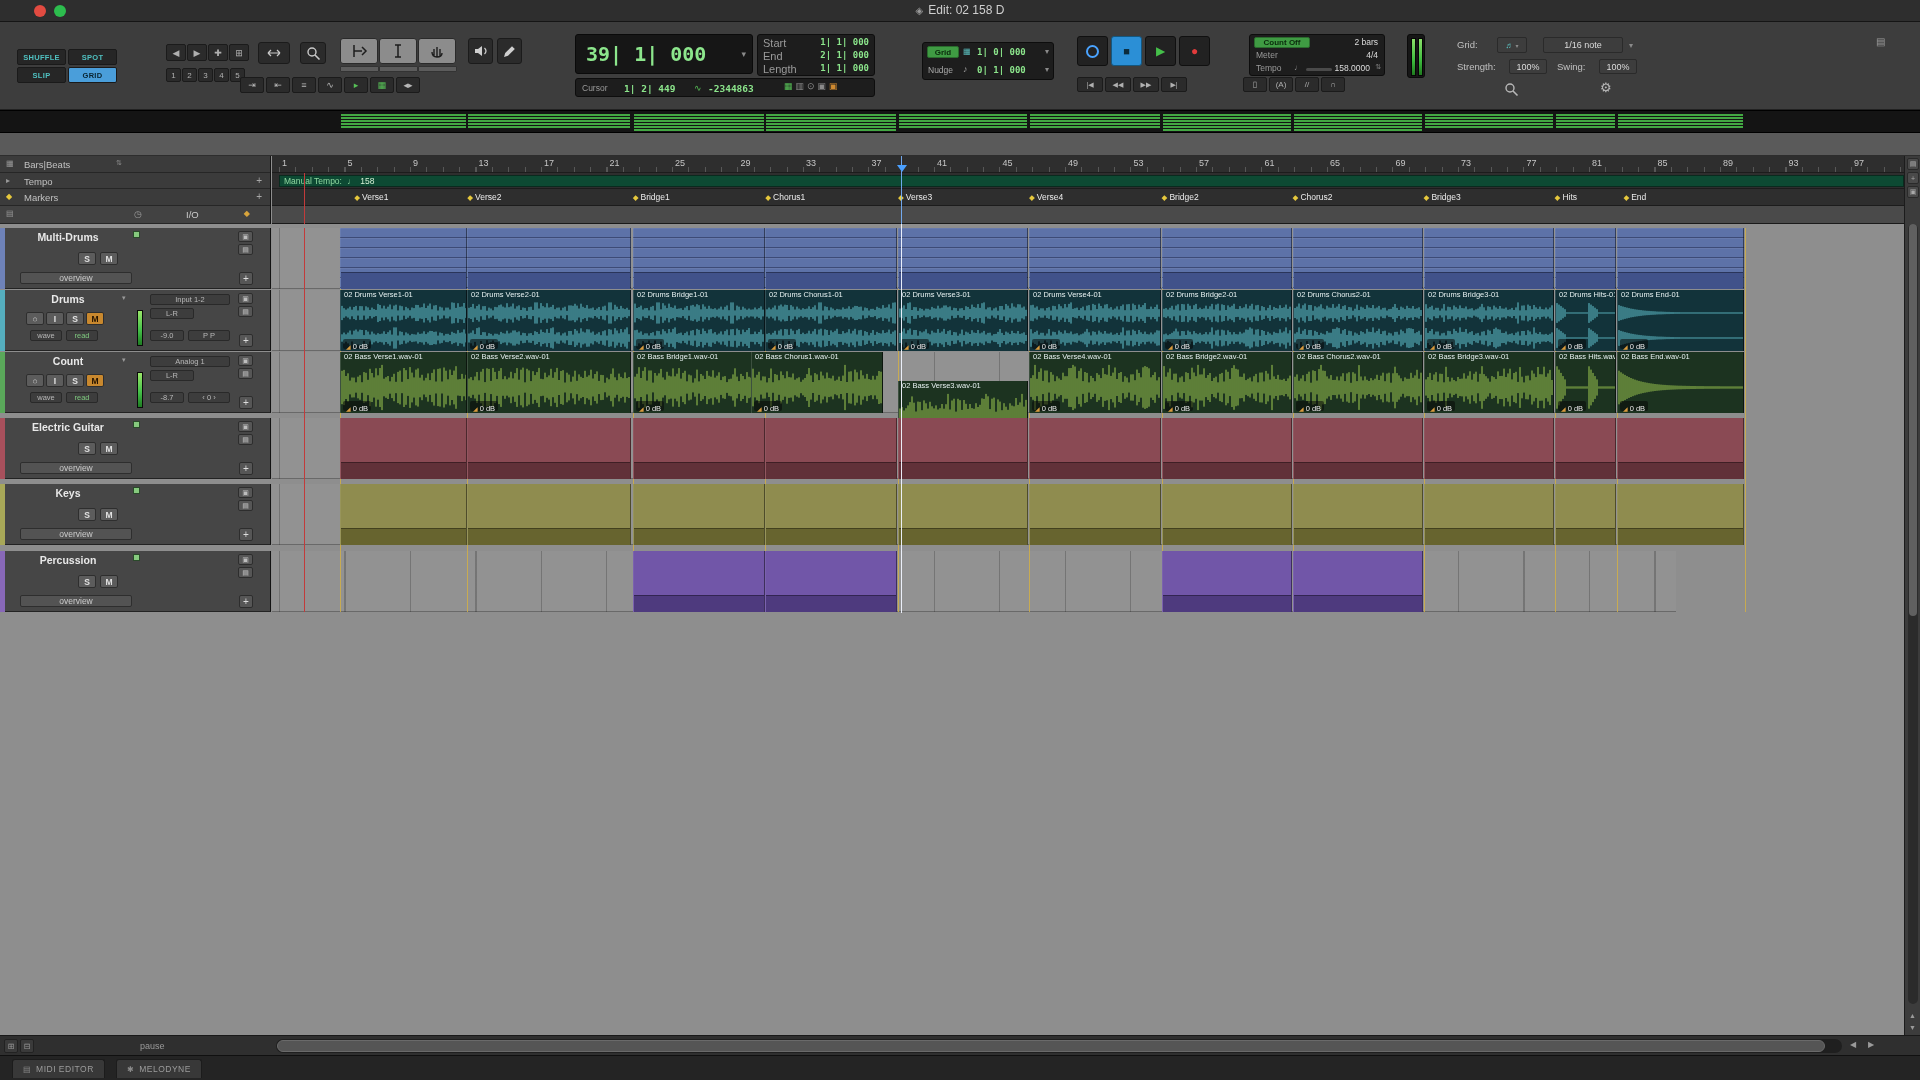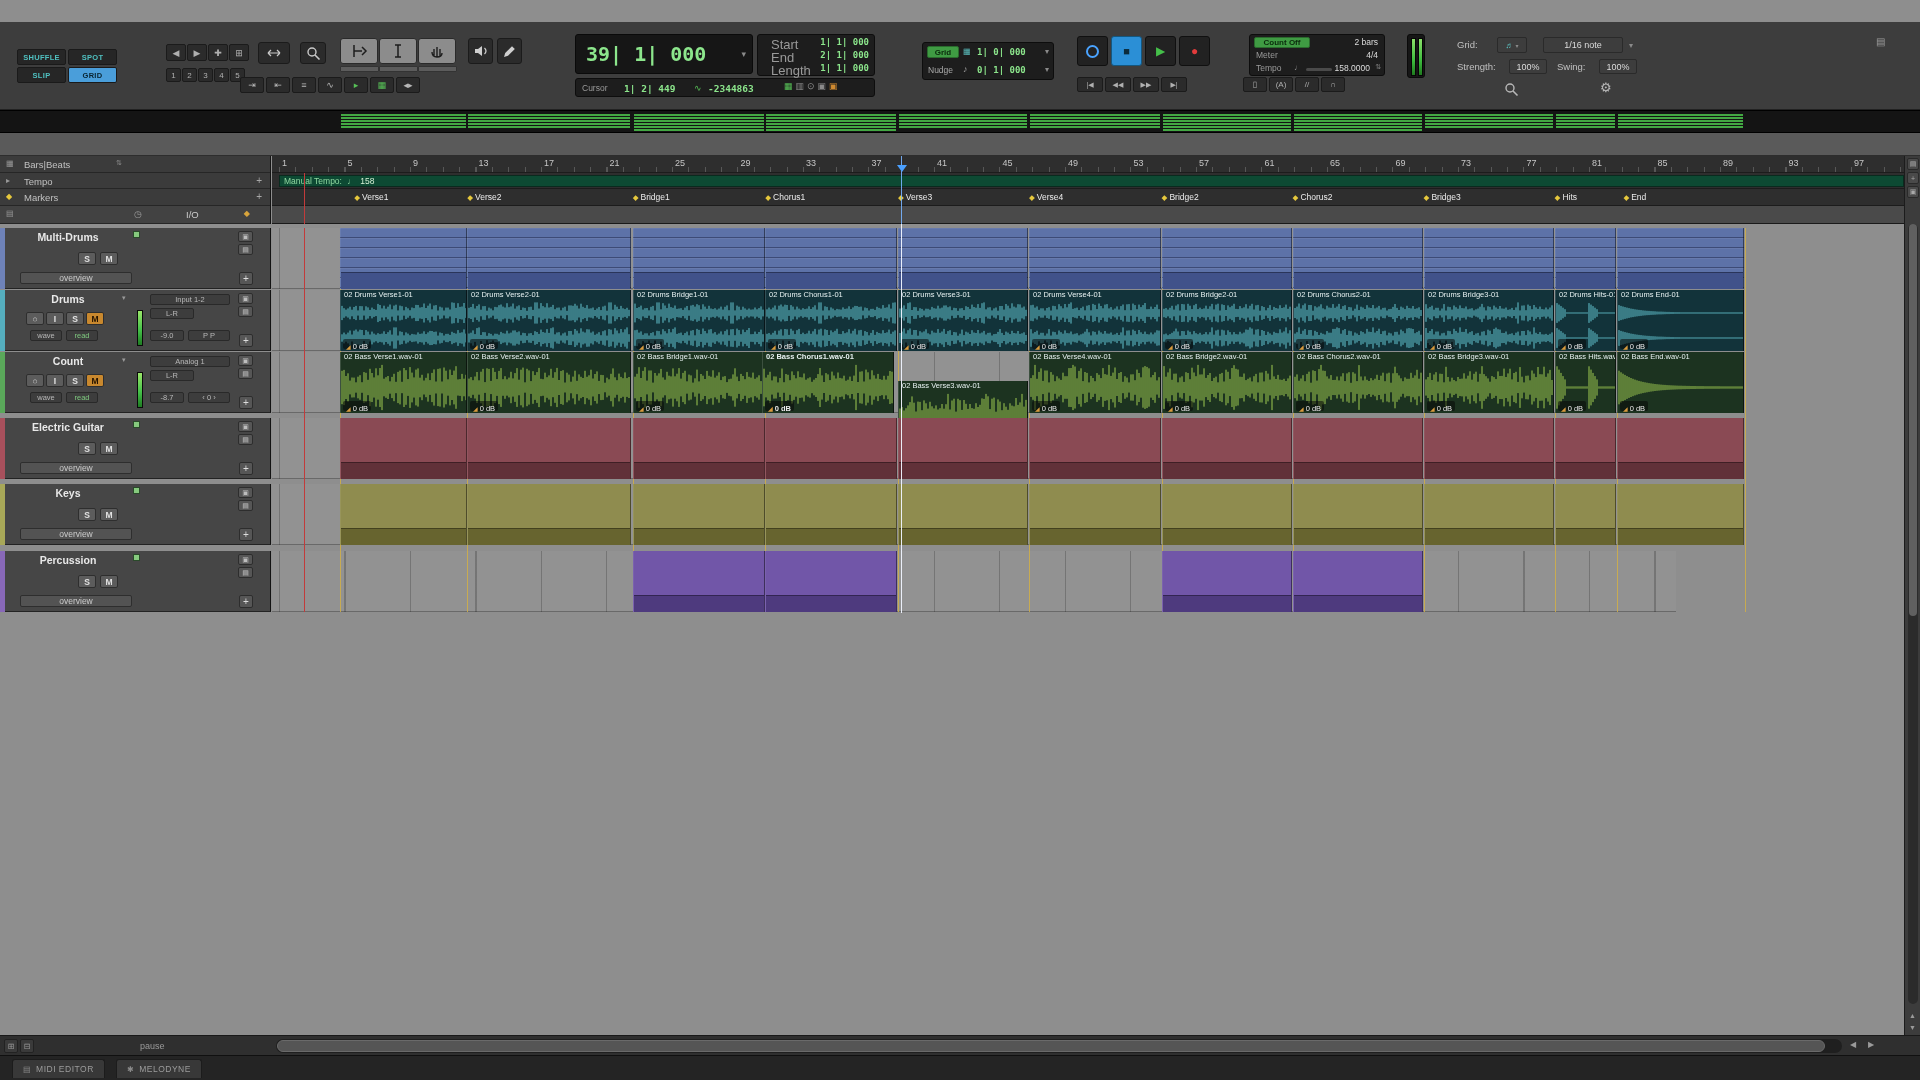--- a/index.html
+++ b/index.html
@@ -19,21 +19,21 @@
 .mode-btn.active{background:#4a9eda;color:#07222e}
 .sm-btn{background:#2b2b2b;border:1px solid #1b1b1b;border-radius:2px;color:#b0b0b0;display:flex;align-items:center;justify-content:center;font-size:9px}
 .tool-btn{width:38px;height:26px;margin-right:1px;background:#8c8c8c;border:1px solid #2a2a2a;border-radius:3px;display:flex;align-items:center;justify-content:center}
 .dk-btn{background:#2b2b2b;border:1px solid #1b1b1b;border-radius:3px;display:flex;align-items:center;justify-content:center}
 #smartbar{position:absolute;left:340px;top:44px;width:117px;height:6px;display:flex}
 #smartbar span{flex:1;background:#5c5c5c;border:1px solid #333;border-radius:1px}
 .lcd{color:#8ce68c;font-family:"DejaVu Sans Mono",monospace;font-weight:bold}
 .dkbox{position:absolute;background:#161616;border:1px solid #0a0a0a;border-radius:3px}
 .graybox{position:absolute;background:#1d1d1d;border:1px solid #0d0d0d;border-radius:3px}
 .selrow{position:relative;height:13px}
-.selrow .lb{position:absolute;left:13px;top:2px;font-size:13px;color:#9a9a9a}
+.selrow .lb{position:absolute;left:5px;top:2px;font-size:11px;color:#9a9a9a}
 .selrow .vl{position:absolute;right:5px;top:2px;font-size:9px}
 .chip{background:#3d3d3d;border:1px solid #2a2a2a;border-radius:2px;color:#c4c4c4;font-size:8px;display:flex;align-items:center;justify-content:center;position:absolute}
 .greenchip{background:#3f9b43;border:1px solid #2a6b2d;color:#0a2a0c;font-weight:bold}
 .tp-btn{width:31px;height:30px;margin-right:3px;background:#222;border:1px solid #101010;border-radius:3px;display:flex;align-items:center;justify-content:center}
 .tp-btn.stopact{background:#2b8fd6;border-color:#14577f}
 .clock-ic{width:13px;height:13px;border:2px solid #4aa3ff;border-radius:50%}
 .meterbar{position:absolute;top:3px;width:5px;height:38px;background:linear-gradient(180deg,#8be06a 0%,#3dbb3d 60%,#1f7a1f 100%);border:1px solid #060606}
 #universe{position:absolute;left:0;top:110px;width:1920px;height:23px;background:#141414;border-top:1px solid #000;border-bottom:1px solid #000}
 .useg{position:absolute;height:2px;background:#43a843}
 #spacer{position:absolute;left:0;top:133px;width:1920px;height:23px;background:#5a5a5a;border-bottom:1px solid #2d2d2d}
@@ -103,20 +103,25 @@
 #rightgut .rgb{position:absolute;left:2px;width:12px;height:12px;background:#4a4a4a;border:1px solid #2a2a2a;border-radius:2px;color:#aaa;font-size:7px;display:flex;align-items:center;justify-content:center}
 #rightgut .vtrack{position:absolute;left:3px;top:68px;width:10px;height:780px;background:#2b2b2b;border-radius:5px}
 #rightgut .vthumb{position:absolute;left:4px;top:68px;width:8px;height:392px;background:#606060;border-radius:4px}
 #rightgut .varr{position:absolute;left:4px;font-size:7px;color:#9a9a9a}
 </style>
 </head>
 <body>
 
 <div id="app">
 
+  <div id="titlebar">
+    <span class="tldot" style="left:34px;background:#e24b41"></span>
+    <span class="tldot" style="left:54px;background:#2dbd4e"></span>
+    <span class="title"><span class="tic">◈</span><span>Edit: 02 158 D</span></span>
+  </div>
 
   <div id="toolbar">
     <div id="modes" class="tbabs" style="left:16px;top:26px;width:104px;display:flex;flex-wrap:wrap">
         <div class="mode-btn">SHUFFLE</div>
         <div class="mode-btn">SPOT</div>
         <div class="mode-btn">SLIP</div>
         <div class="mode-btn active">GRID</div>
       </div>
 
     <div id="nav" class="tbabs" style="left:166px;top:22px;display:flex;gap:1px">
@@ -656,21 +661,21 @@
           </svg>
           <div class="gbadge"><span class="gic">◢</span><span class="gtx">0 dB</span></div>
         </div>
         <div class="clip" style="left: 361px; width: 132px; background: rgb(28, 51, 32);">
           <div class="cname">02 Bass Bridge1.wav-01</div>
           <svg width="132" height="49" style="position: absolute; left: 0px; top: 11px;">
             <path d="M1 13.7L1 35.3M3 10.8L3 38.2M5 4.2L5 44.8M7 15.0L7 34.0M9 7.9L9 41.1M11 4.2L11 44.8M13 17.6L13 31.4M15 7.5L15 41.5M17 7.5L17 41.5M19 19.6L19 29.4M21 10.0L21 39.0M23 12.6L23 36.4M25 10.3L25 38.7M27 5.9L27 43.1M29 14.4L29 34.6M31 16.7L31 32.3M33 8.8L33 40.2M35 12.7L35 36.3M37 13.4L37 35.6M39 5.4L39 43.6M41 13.3L41 35.7M43 10.7L43 38.3M45 5.1L45 43.9M47 15.6L47 33.4M49 9.9L49 39.1M51 7.8L51 41.2M53 18.3L53 30.7M55 11.6L55 37.4M57 12.4L57 36.6M59 19.6L59 29.4M61 15.3L61 33.7M63 6.6L63 42.4M65 18.4L65 30.6M67 11.0L67 38.0M69 12.7L69 36.3M71 16.0L71 33.0M73 7.9L73 41.1M75 12.8L75 36.2M77 13.7L77 35.3M79 7.3L79 41.7M81 14.6L81 34.4M83 12.7L83 36.3M85 9.3L85 39.7M87 17.1L87 31.9M89 13.7L89 35.3M91 13.1L91 35.9M93 19.1L93 29.9M95 16.2L95 32.8M97 15.7L97 33.3M99 11.4L99 37.6M101 5.3L101 43.7M103 13.6L103 35.4M105 18.1L105 30.9M107 10.9L107 38.1M109 13.0L109 36.0M111 16.2L111 32.8M113 9.1L113 39.9M115 13.8L115 35.2M117 14.6L117 34.4M119 9.6L119 39.4M121 15.8L121 33.2M123 14.4L123 34.6M125 12.3L125 36.7M127 18.1L127 30.9M129 16.0L129 33.0" stroke="#a6d455" stroke-width="1" fill="none" opacity="0.95"></path>
           </svg>
           <div class="gbadge"><span class="gic">◢</span><span class="gtx">0 dB</span></div>
         </div>
-        <div class="clip" style="left: 490px; width: 132px; background: rgb(28, 51, 32); font-weight: bold;">
+        <div class="clip" style="left: 479px; width: 132px; background: rgb(28, 51, 32);">
           <div class="cname">02 Bass Chorus1.wav-01</div>
           <svg width="132" height="49" style="position: absolute; left: 0px; top: 11px;">
             <path d="M1 5.7L1 43.3M3 14.6L3 34.4M5 11.8L5 37.2M7 8.8L7 40.2M9 17.4L9 31.6M11 13.4L11 35.6M13 13.5L13 35.5M15 19.4L15 29.6M17 15.0L17 34.0M19 5.5L19 43.5M21 19.2L21 29.8M23 11.0L23 38.0M25 11.8L25 37.2M27 17.2L27 31.8M29 8.4L29 40.6M31 12.1L31 36.9M33 15.3L33 33.7M35 8.3L35 40.7M37 14.1L37 34.9M39 14.4L39 34.6M41 10.5L41 38.5M43 16.7L43 32.3M45 15.3L45 33.7M47 14.3L47 34.7M49 18.8L49 30.2M51 16.7L51 32.3M53 15.0L53 34.0M55 11.1L55 37.9M57 5.0L57 44.0M59 12.4L59 36.6M61 19.0L61 30.0M63 10.1L63 38.9M65 11.4L65 37.6M67 17.1L67 31.9M69 8.6L69 40.4M71 12.5L71 36.5M73 15.5L73 33.5M75 9.5L75 39.5M77 14.9L77 34.1M79 15.4L79 33.6M81 12.7L81 36.3M83 17.7L83 31.3M85 16.7L85 32.3M87 13.6L87 35.4M89 18.0L89 31.0M91 12.6L91 36.4M93 1.9L93 47.1M95 19.0L95 30.0M97 8.7L97 40.3M99 8.3L99 40.7M101 18.5L101 30.5M103 6.6L103 42.4M105 9.3L105 39.7M107 16.4L107 32.6M109 7.3L109 41.7M111 12.3L111 36.7M113 15.6L113 33.4M115 10.9L115 38.1M117 16.1L117 32.9M119 16.8L119 32.2M121 12.8L121 36.2M123 16.6L123 32.4M125 12.8L125 36.2M127 8.0L127 41.0M129 8.7L129 40.3" stroke="#a6d455" stroke-width="1" fill="none" opacity="0.95"></path>
           </svg>
           <div class="gbadge"><span class="gic">◢</span><span class="gtx">0 dB</span></div>
         </div>
         <div class="clip" style="left: 626px; width: 130px; background: rgb(28, 51, 32); margin-top: 29px;">
           <div class="cname">02 Bass Verse3.wav-01</div>
           <svg width="130" height="49" style="position: absolute; left: 0px; top: 11px;">
             <path d="M1 16.5L1 32.5M3 15.1L3 33.9M5 18.5L5 30.5M7 16.2L7 32.8M9 13.4L9 35.6M11 10.1L11 38.9M13 4.4L13 44.6M15 10.7L15 38.3M17 19.5L17 29.5M19 9.6L19 39.4M21 9.9L21 39.1M23 18.2L23 30.8M25 8.4L25 40.6M27 11.3L27 37.7M29 16.6L29 32.4M31 9.8L31 39.2M33 14.3L33 34.7M35 16.4L35 32.6M37 13.4L37 35.6M39 17.5L39 31.5M41 16.2L41 32.8M43 12.0L43 37.0M45 16.7L45 32.3M47 12.2L47 36.8M49 1.9L49 47.1M51 17.5L51 31.5M53 8.5L53 40.5M55 6.7L55 42.3M57 19.6L57 29.4M59 6.8L59 42.2M61 8.2L61 40.8M63 17.9L63 31.1M65 8.0L65 41.0M67 11.8L67 37.2M69 16.9L69 32.1M71 12.0L71 37.0M73 16.1L73 32.9M75 16.8L75 32.2M77 11.2L77 37.8M79 15.0L79 34.0M81 12.8L81 36.2M83 6.4L83 42.6M85 6.9L85 42.1M87 1.9L87 47.1M89 4.3L89 44.7M91 17.1L91 31.9M93 6.7L93 42.3M95 5.6L95 43.4M97 19.7L97 29.3M99 7.4L99 41.6M101 9.6L101 39.4M103 18.2L103 30.8M105 11.2L105 37.8M107 14.7L107 34.3M109 17.8L109 31.2M111 11.3L111 37.7M113 13.6L113 35.4M115 14.3L115 34.7M117 6.0L117 43.0M119 12.9L119 36.1M121 10.4L121 38.6M123 1.9L123 47.1M125 14.6L125 34.4M127 7.9L127 41.1" stroke="#a6d455" stroke-width="1" fill="none" opacity="0.95"></path>

